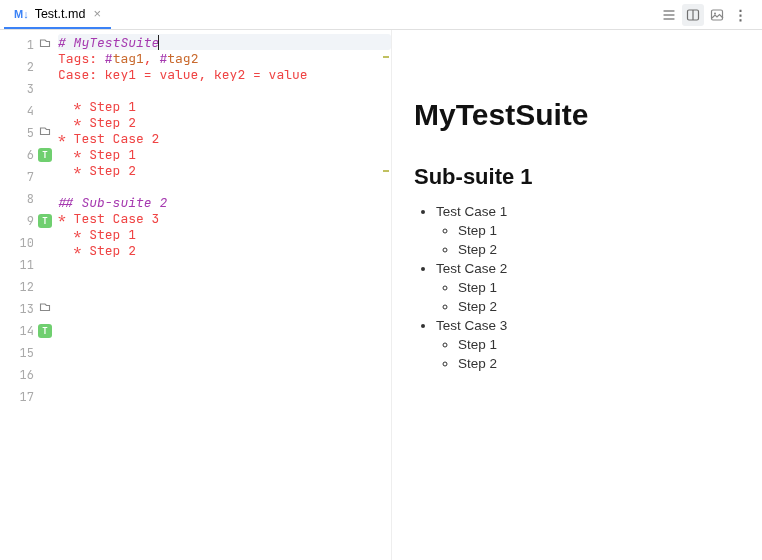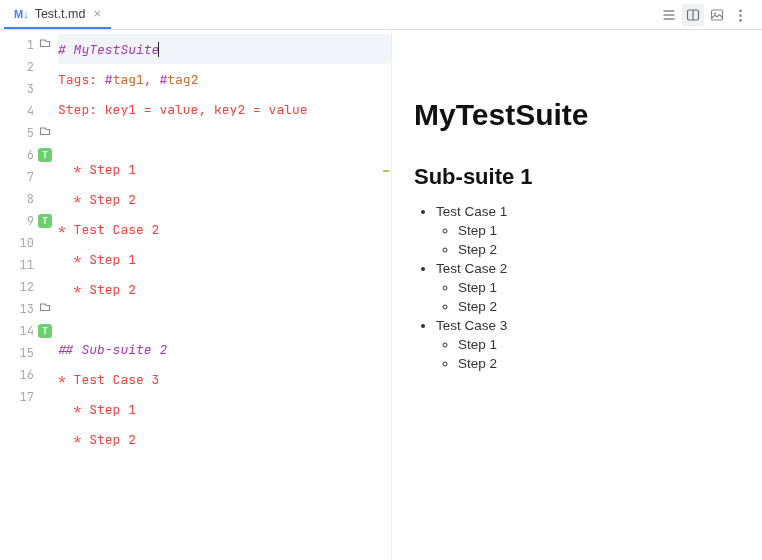--- a/index.html
+++ b/index.html
@@ -1,40 +1,40 @@
 <!DOCTYPE html>
 <html><head>
 <meta charset="utf-8">
 <style>
 * { box-sizing: border-box; margin: 0; padding: 0; }
 body { font-family: -apple-system, BlinkMacSystemFont, "Segoe UI", Arial, sans-serif; width: 762px; height: 560px; overflow: hidden; background: #fff; font-size: 13px; color: #333; }
 
 .tab-bar { height: 30px; display: flex; align-items: center; border-bottom: 1px solid #e0e0e0; padding-left: 4px; }
 .tab { display: flex; align-items: center; gap: 6px; padding: 0 10px; height: 100%; border-bottom: 2px solid #3b82f6; font-size: 12.5px; }
 .tab .md-icon { color: #3b82f6; font-weight: 700; font-size: 11px; }
-.tab-label { color: #404040; }
+.tab-label { color: #000000; }
 .tab-close { color: #999; font-size: 13px; margin-left: 2px; }
 
 .top-icons { position: absolute; right: 10px; top: 4px; display: flex; gap: 2px; align-items: center; }
 .icon-btn { width: 22px; height: 22px; display: flex; align-items: center; justify-content: center; border-radius: 3px; color: #6b6b6b; font-size: 14px; }
 .icon-btn.active { background: #eef0f2; }
 .icon-dots { letter-spacing: 1px; font-weight: 700; }
 
 .split { display: flex; height: calc(100% - 30px); }
 .editor { width: 392px; position: relative; border-right: 1px solid #eee; }
 .preview { flex: 1; padding: 20px 22px; overflow: hidden;}
 
 .gutter { position: absolute; left: 0; top: 0; width: 56px; padding-top: 4px; }
 .g-row { height: 22px; display: flex; align-items: center; justify-content: flex-end; gap: 4px; padding-right: 4px; font-size: 12px; color: #aaa; font-family: "JetBrains Mono", Menlo, Consolas, monospace; }
 .g-ln { min-width: 16px; text-align: right; }
 .g-badge { width: 14px; height: 14px; border-radius: 3px; background: #6fcf6f; color: #fff; font-size: 9px; font-weight: 700; display: flex; align-items: center; justify-content: center; }
 .g-fold { color: #888; width: 14px; text-align:center; }
 
 .code { position: absolute; left: 58px; top: 4px; right: 0; font-family: "JetBrains Mono", Menlo, Consolas, monospace; font-size: 13px; }
-.c-row { height: 30px; display: flex; align-items: center; white-space: pre; position: relative; }
+.c-row { height: 16px; display: flex; align-items: center; white-space: pre; position: relative; }
 .c-row.active { background: #f1f4f8; border-radius: 3px; }
 .hd { color: #a63ab0; font-style: italic; }
 .kw { color: #a63ab0; }
 .tag { color: #c96a2e; }
 .plain { color: #ef4444; }
 .caret { display:inline-block; width:1px; height:15px; background:#222; vertical-align:middle; margin-left:-1px;}
 
 .insp { position: absolute; right: 8px; top: 6px; display: flex; align-items: center; gap: 8px; font-size: 11px; color: #b0a050; }
 .insp-warn { display: flex; align-items: center; gap: 2px; }
 .insp-nav svg { display:block; }
@@ -176,21 +176,21 @@
           <span style="width: 14px;"></span>
         </div>
         <div class="g-row">
           <span class="g-ln">17</span>
           <span style="width: 14px;"></span>
         </div>
       </div>
     <div class="code" id="code">
         <div class="c-row active"><span class="hd"># MyTestSuite</span><span class="caret"></span></div>
         <div class="c-row"><span class="plain">Tags: </span><span class="kw">#</span><span class="tag">tag1</span><span class="plain">, </span><span class="kw">#</span><span class="tag">tag2</span></div>
-        <div class="c-row"><span class="plain">Step: key1 = value, key2 = value</span></div>
+        <div class="c-row"><span class="plain">Case: key1 = value, key2 = value</span></div>
         <div class="c-row"></div>
         <div class="c-row"><span class="plain">  * Step 1</span></div>
         <div class="c-row"><span class="plain">  * Step 2</span></div>
         <div class="c-row"><span class="plain">* Test Case 2</span></div>
         <div class="c-row"><span class="plain">  * Step 1</span></div>
         <div class="c-row"><span class="plain">  * Step 2</span></div>
         <div class="c-row"></div>
         <div class="c-row"><span class="hd">## Sub-suite 2</span></div>
         <div class="c-row"><span class="plain">* Test Case 3</span></div>
         <div class="c-row"><span class="plain">  * Step 1</span></div>

